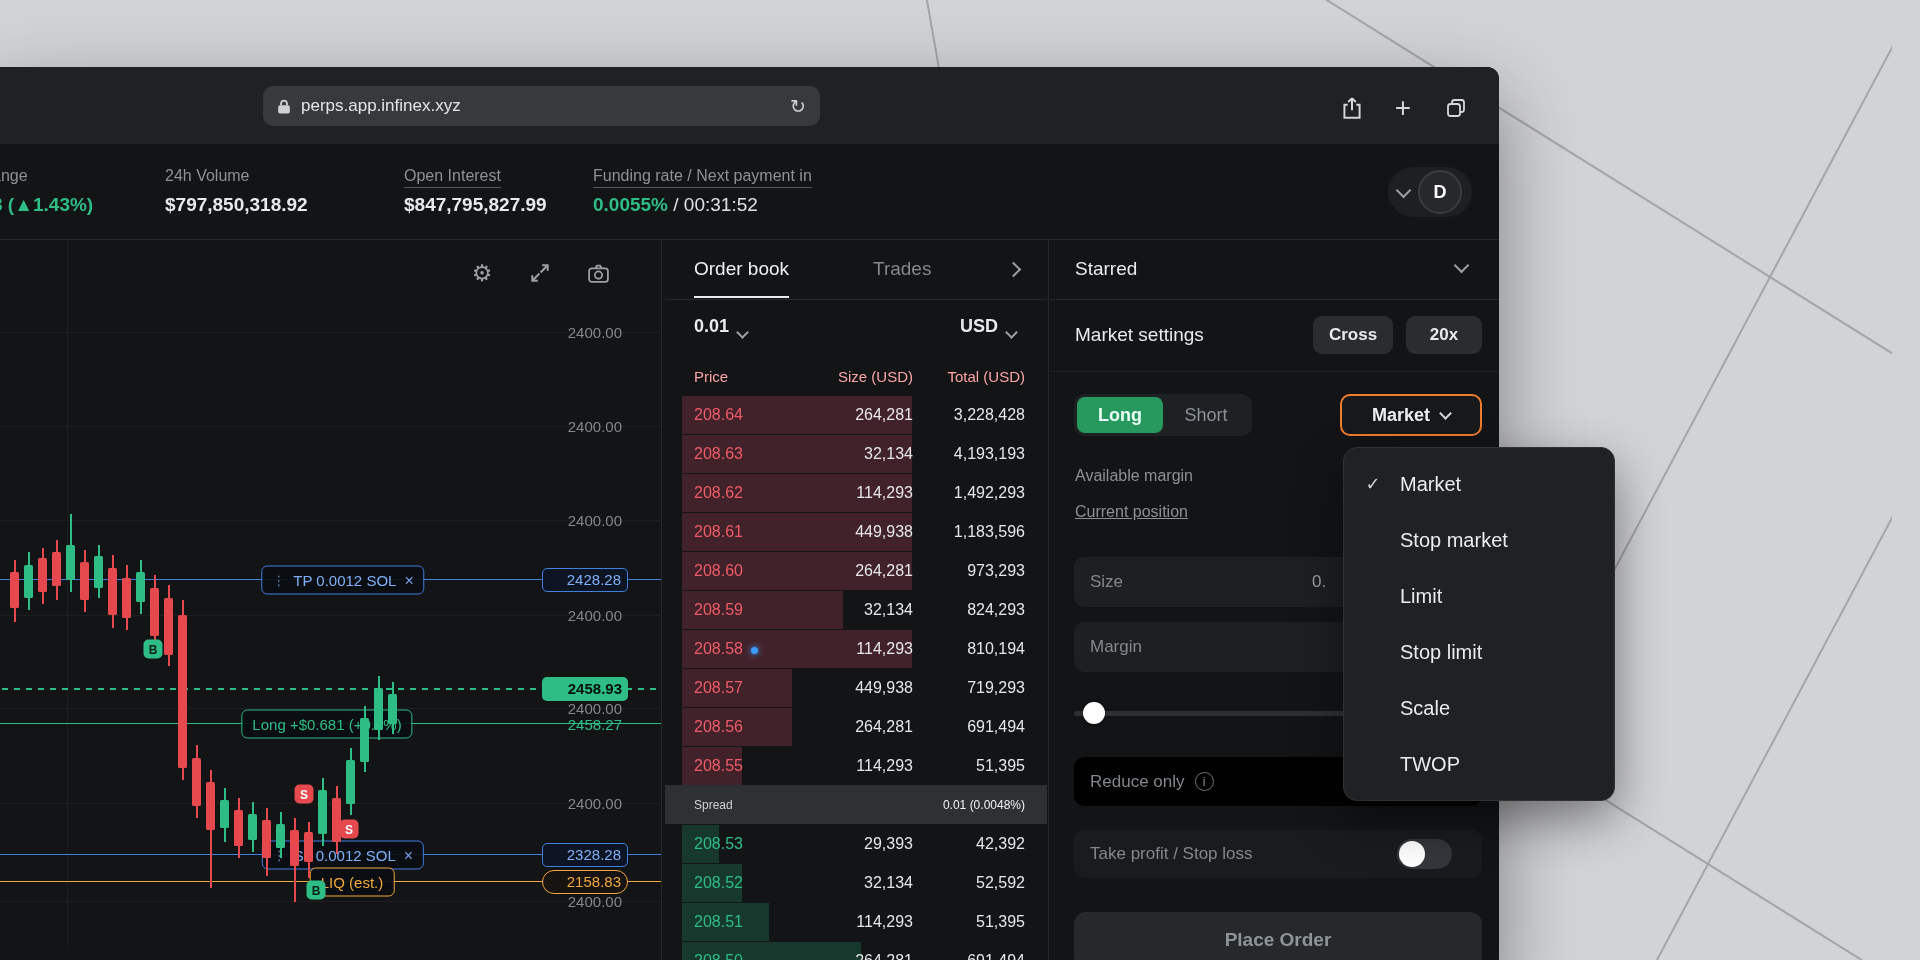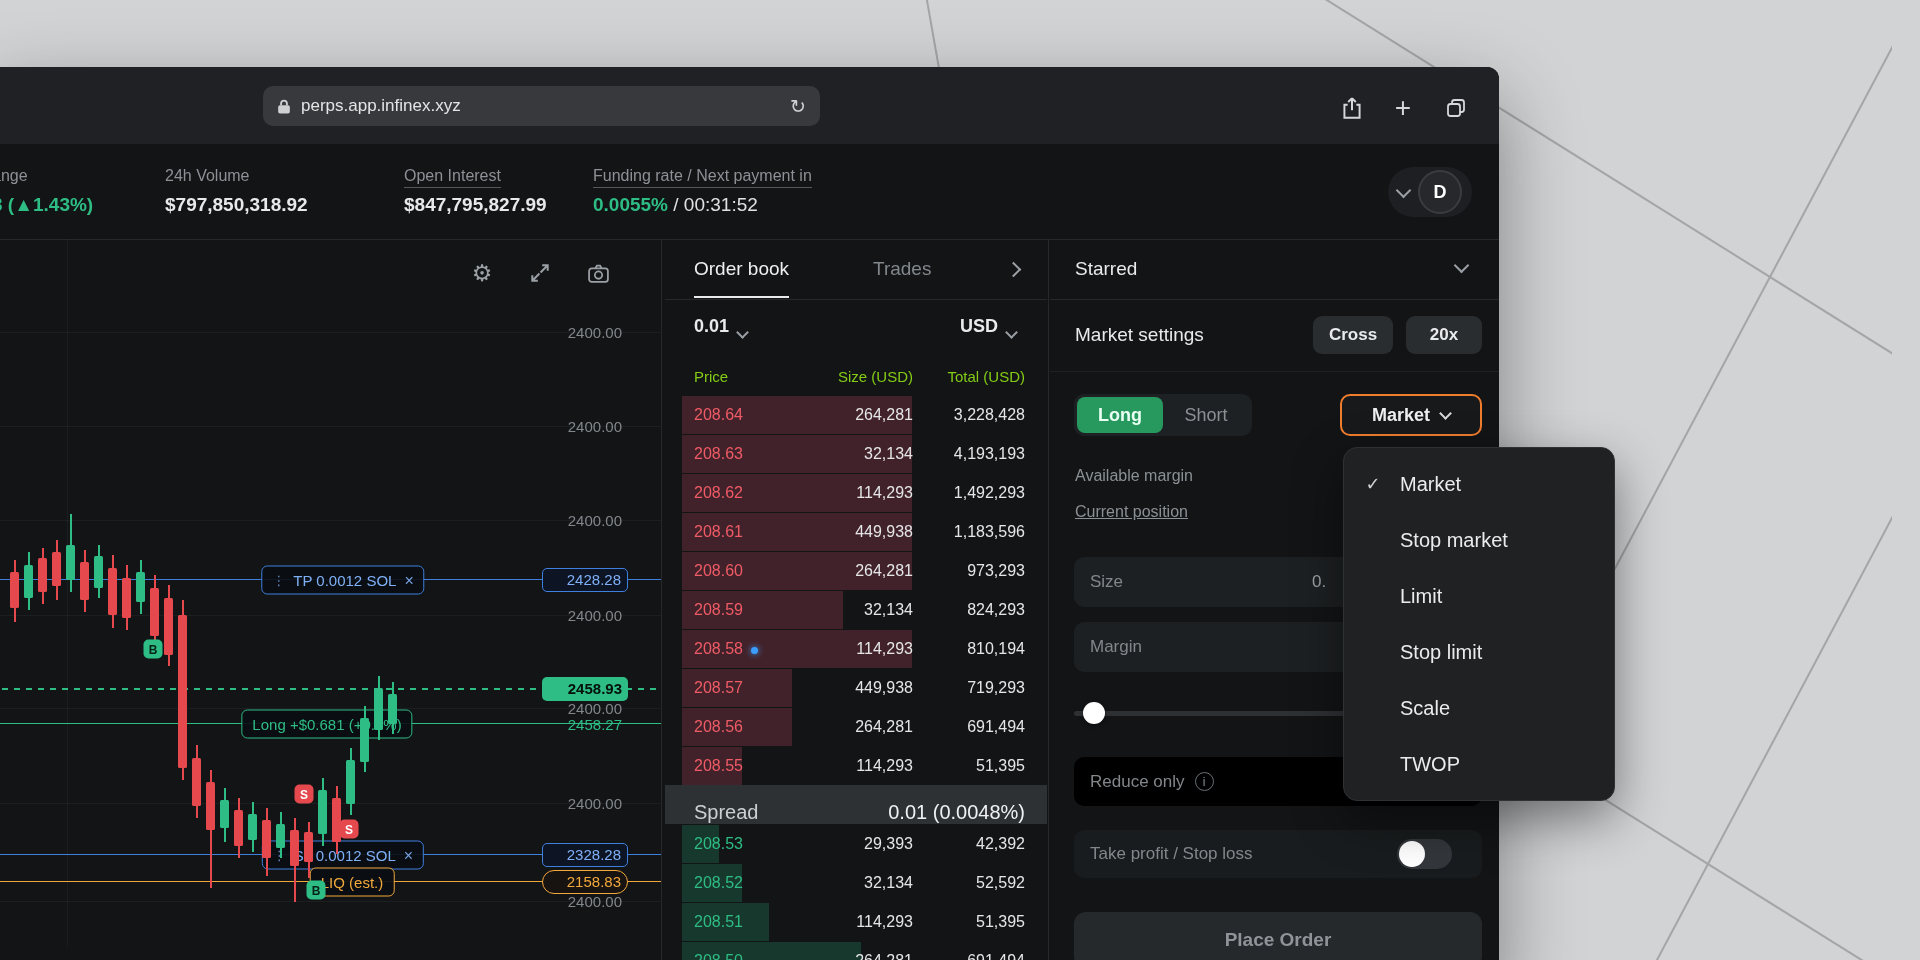--- a/index.html
+++ b/index.html
@@ -81,35 +81,35 @@
   #orderbook{position:absolute;left:675px;top:172px;width:382px;bottom:0;}
   .ob-tabs{position:relative;height:60px;border-bottom:1px solid #26282b;}
   .tab-ob{position:absolute;left:29px;top:0;height:59px;line-height:59px;font-size:19px;color:#edeff1;cursor:pointer;}
   .tab-ob::after{content:'';position:absolute;left:0;right:0;bottom:0;height:2px;background:#e8eaec;}
   .tab-tr{position:absolute;left:208px;top:0;height:59px;line-height:59px;font-size:19px;color:#82878c;cursor:pointer;}
   .ob-chv{position:absolute;right:28px;top:25px;color:#9aa0a5;cursor:pointer;}
   .ob-controls{position:relative;height:58px;}
   .sel{position:absolute;top:16px;display:flex;align-items:flex-end;gap:9px;font-size:18px;font-weight:600;color:#e8eaec;cursor:pointer;}
   .sel .chv{color:#9aa0a5;}
   .sel.grp{left:29px;} .sel.den{right:31px;}
-  .ob-header{height:37px;display:flex;align-items:center;padding-right:22px;box-sizing:border-box;color:#84cc16;font-size:15px;}
+  .ob-header{height:37px;display:flex;align-items:center;padding-right:22px;box-sizing:border-box;color:#fca5a5;font-size:15px;}
   .ob-header .hp{width:95px;padding-left:29px;box-sizing:border-box;}
   .ob-header .hs{flex:1;text-align:right;}
   .ob-header .ht{width:112px;text-align:right;}
   .ob-row{position:relative;height:39px;display:flex;align-items:center;padding-right:22px;box-sizing:border-box;
           font-size:16px;color:#e4e6e8;cursor:pointer;}
   .ob-row span{position:relative;z-index:1;}
   .ob-row .depth{position:absolute;left:17px;top:0.5px;bottom:0.5px;z-index:0;}
   .depth.ask{background:#42222a;} .depth.bid{background:#17382c;}
   .ob-row .price{width:95px;padding-left:29px;box-sizing:border-box;flex:none;}
   .ob-row.ask .price{color:#ef5b66;} .ob-row.bid .price{color:#2ebd85;}
   .ob-row .sz{flex:1;text-align:right;}
   .ob-row .tot{width:112px;text-align:right;}
   .odot{display:inline-block;width:7px;height:7px;border-radius:50%;background:#3b9eff;box-shadow:0 0 6px #3b9eff;margin-left:8px;}
-  .spread-row{height:39px;background:#2e3134;display:flex;align-items:flex-end;padding-right:22px;box-sizing:border-box;font-size:20px;}
+  .spread-row{height:39px;background:#2e3134;display:flex;align-items:center;padding-right:22px;box-sizing:border-box;font-size:12px;}
   .spread-row .sl{padding-left:29px;color:#ccd0d3;}
   .spread-row .sv{margin-left:auto;color:#eff1f2;}
 
   
   #tradepanel{position:absolute;left:1060px;top:172px;right:0;bottom:0;}
   .p-row1{position:absolute;left:0;top:0;right:0;height:60px;border-bottom:1px solid #26282b;}
   .p-row1 .t{position:absolute;left:25px;top:0;line-height:59px;font-size:19px;color:#e8eaec;}
   .p-row1 .chv{position:absolute;right:32px;top:25px;color:#9aa0a5;cursor:pointer;}
   .p-row2{position:absolute;left:0;top:60px;right:0;height:72px;border-bottom:1px solid #1e2023;}
   .p-row2 .t{position:absolute;left:25px;top:0;line-height:72px;font-size:19px;color:#e8eaec;}

